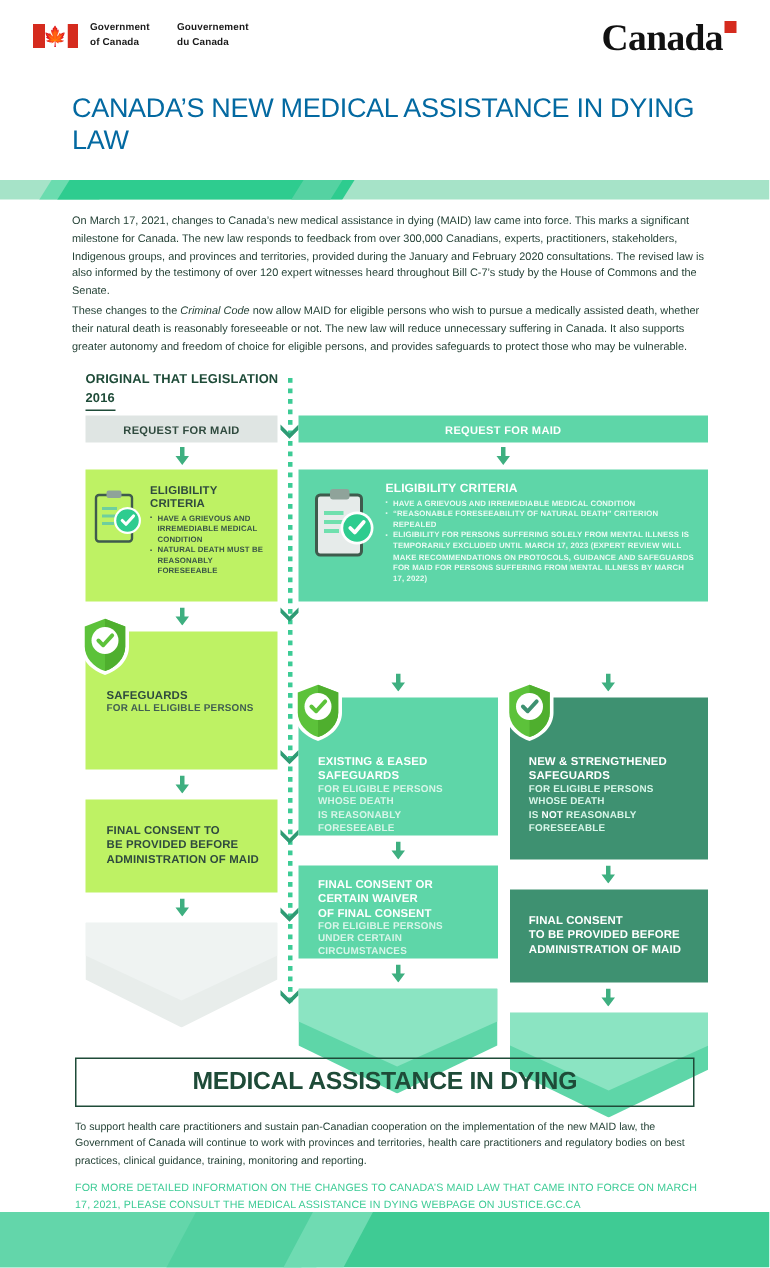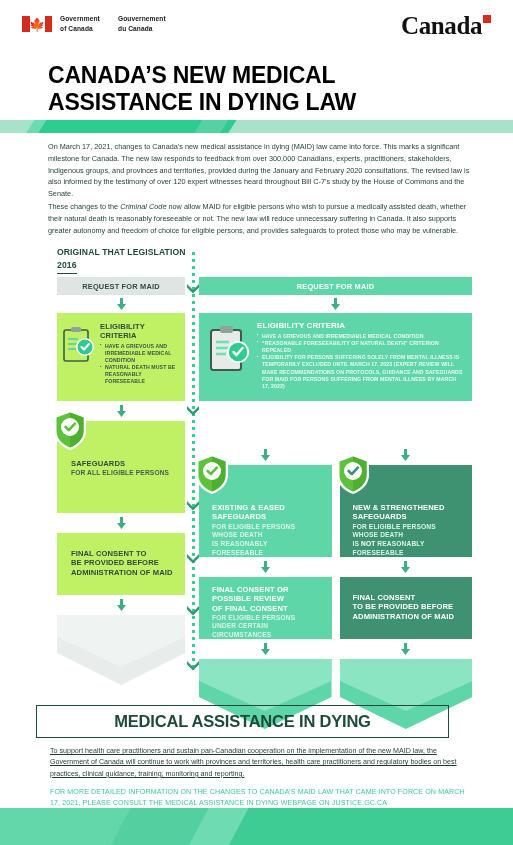--- a/index.html
+++ b/index.html
@@ -22,21 +22,21 @@
   .gov-txt { position: absolute; top: 14px; font-size: 6.6px; font-weight: bold;
              color: #1a1a1a; line-height: 1.45; letter-spacing: .1px; }
   .gov-en { left: 60px; }
   .gov-fr { left: 118px; }
   .wordmark { position: absolute; right: 22px; top: 12px; font-family: "Liberation Serif", serif;
               font-size: 25px; font-weight: bold; color: #111; letter-spacing: -.4px; }
   .wordmark .wm-flag { display: inline-block; width: 8px; height: 8px; background: #D52B1E;
                        position: relative; top: -11px; margin-left: 1px; }
 
   .title { position: absolute; left: 48px; top: 62px; width: 430px;
-           font-size: 23px; font-weight: bold; color: #000000;
+           font-size: 18px; font-weight: normal; color: #0369a1;
            letter-spacing: -0.2px; line-height: 1.18; }
 
   
   .band-top { position: absolute; left: 0; top: 120px; width: 513px; height: 13px;
               background: #A6E3C8; overflow: hidden; }
   .band-top .s1 { position: absolute; left: 42px; top: -4px; width: 190px; height: 22px;
                   background: #2ECC8F; transform: skewX(-32deg); }
   .band-top .s2 { position: absolute; left: 30px; top: -4px; width: 40px; height: 22px;
                   background: #6BDCAF; transform: skewX(-32deg); }
   .band-top .s3 { position: absolute; left: 198px; top: -4px; width: 26px; height: 22px;
@@ -91,26 +91,26 @@
   .taper { position: relative; width: 100%; }
 
   
   .rail { position: absolute; left: 186px; top: 252px; width: 14px; height: 420px; }
   .rail .dots { position: absolute; left: 6px; top: 0; width: 2.5px; height: 100%;
                 background-image: linear-gradient(#3CCB95 50%, transparent 0);
                 background-size: 2.5px 7px; }
   .rail .chev { position: absolute; left: 0; width: 14px; height: 11px; }
 
   
-  .mad-box { position: absolute; left: 36px; top: 705px; width: 413px; height: 33px;
+  .mad-box { position: absolute; left: 50px; top: 705px; width: 413px; height: 33px;
              border: 1px solid #1E4B38; display: flex; align-items: center;
              justify-content: center; }
   .mad-box span { font-size: 16.5px; font-weight: bold; color: #1E4B38; letter-spacing: -.2px; }
   .closing { position: absolute; left: 50px; top: 746px; width: 418px;
-             font-size: 7.1px; line-height: 1.62; color: #1f3d31; text-decoration: underline; }
+             font-size: 7.1px; line-height: 1.62; color: #1f3d31; }
   .cta { position: absolute; left: 50px; top: 787px; width: 424px;
          font-size: 7.1px; font-weight: normal; line-height: 1.5;
          color: #3CCB95; letter-spacing: .1px; }
 
   .band-bot { position: absolute; left: 0; top: 808px; width: 513px; height: 37px;
               background: #3FCB94; overflow: hidden; }
   .band-bot .w1 { position: absolute; left: -40px; top: -10px; width: 260px; height: 60px;
                   background: #63D6AA; transform: skewX(-28deg); }
   .band-bot .w2 { position: absolute; left: 120px; top: -10px; width: 90px; height: 60px;
                   background: #52D0A0; transform: skewX(-28deg); }
@@ -325,21 +325,21 @@
           </div>
         </div>
 
         <svg class="arrow" width="13" height="12" viewBox="0 0 13 12" style="margin:4px auto 4px">
           <path d="M5 0 h3 v6 h3 L6.5 12 L2 6 h3 Z" fill="#3EAF80"></path>
         </svg>
 
         <div class="box green" style="height:62px; padding:8px 8px 8px 13px;">
           <div class="box-head light">
             <div>FINAL CONSENT OR</div>
-            <div>POSSIBLE REVIEW</div>
+            <div>CERTAIN WAIVER</div>
             <div>OF FINAL CONSENT</div>
           </div>
           <div class="box-sub light" style="margin-top:1px">
             <div>FOR ELIGIBLE PERSONS</div>
             <div>UNDER CERTAIN</div>
             <div>CIRCUMSTANCES</div>
           </div>
         </div>
 
         <svg class="arrow" width="13" height="12" viewBox="0 0 13 12" style="margin:4px auto 4px">
@@ -351,21 +351,21 @@
             <polygon points="0,0 133,0 133,38 66,70 0,38" fill="#5ED6A8"></polygon>
             <polygon points="0,0 133,0 133,22 66,52 0,22" fill="#8BE4C2"></polygon>
           </svg>
         </div>
       </div>
 
       <div style="flex:1">
         <svg class="arrow" width="13" height="12" viewBox="0 0 13 12" style="margin:4px auto 4px">
           <path d="M5 0 h3 v6 h3 L6.5 12 L2 6 h3 Z" fill="#3EAF80"></path>
         </svg>
-        <div class="box dgreen" style="height:92px; padding:38px 8px 24px 13px;">
+        <div class="box dgreen" style="height:108px; padding:38px 8px 24px 13px;">
           <div style="position:absolute;left:-5px;top:-12px;width:36px;height:42px;">
             <svg viewBox="0 0 36 42" width="36" height="42">
               <path d="M18 1 L34 7 V22 C34 31 27 38 18 41 C9 38 2 31 2 22 V7 Z" fill="#ffffff"></path>
               <path d="M18 3.5 L31.5 8.6 V22 C31.5 29.6 25.6 35.8 18 38.4 C10.4 35.8 4.5 29.6 4.5 22 V8.6 Z" fill="#5CC23A"></path>
               <path d="M18 3.5 L31.5 8.6 V22 C31.5 29.6 25.6 35.8 18 38.4 Z" fill="#4FAF2E"></path>
               <circle cx="18" cy="18" r="9" fill="#ffffff"></circle>
               <path d="M13.6 18 l3.2 3.2 l6 -6.6" fill="none" stroke="#3E9171" stroke-width="2.6" stroke-linecap="round" stroke-linejoin="round"></path>
             </svg>
           </div>
           <div class="box-head light">

